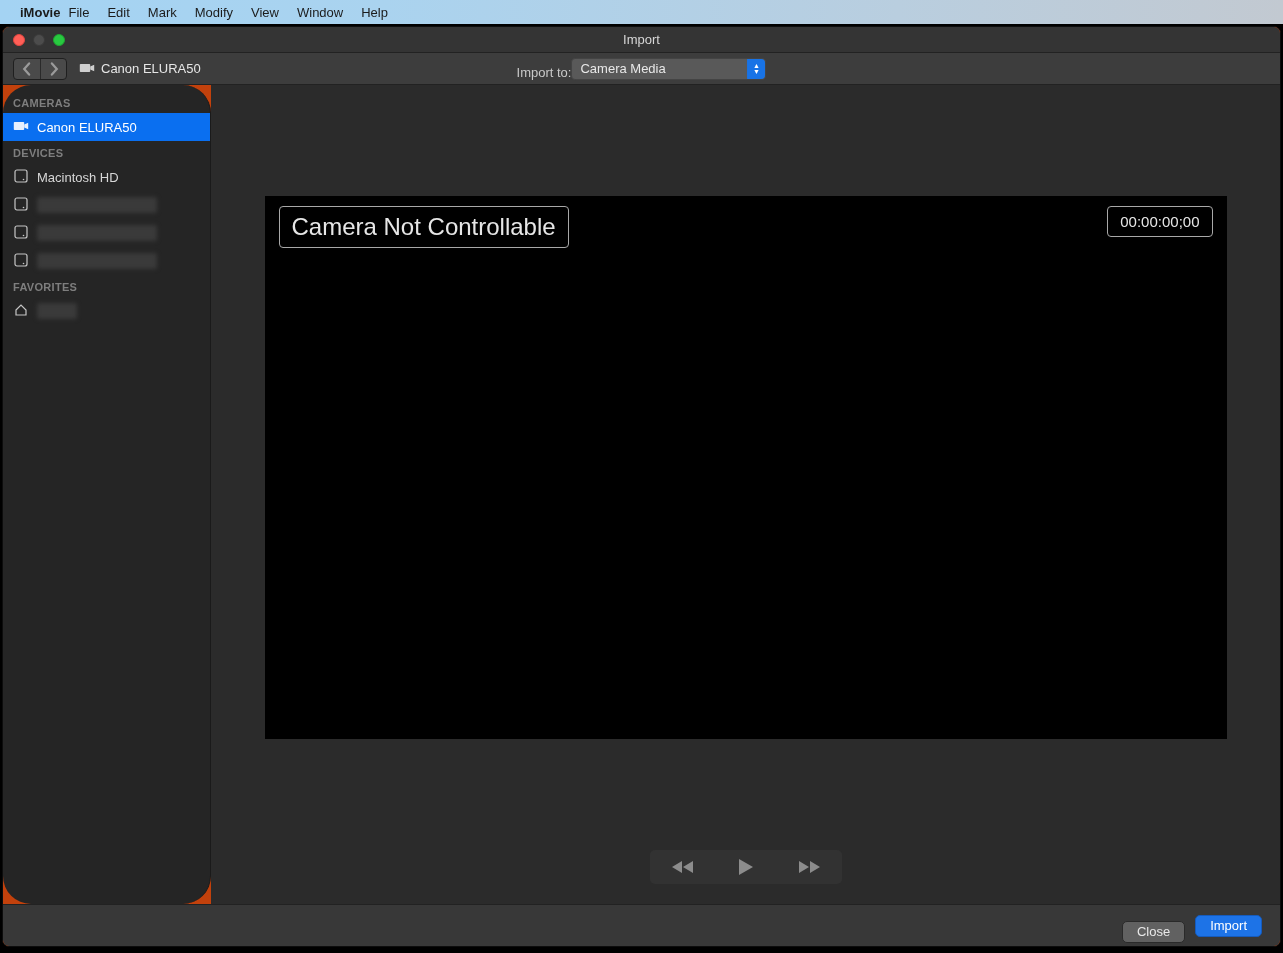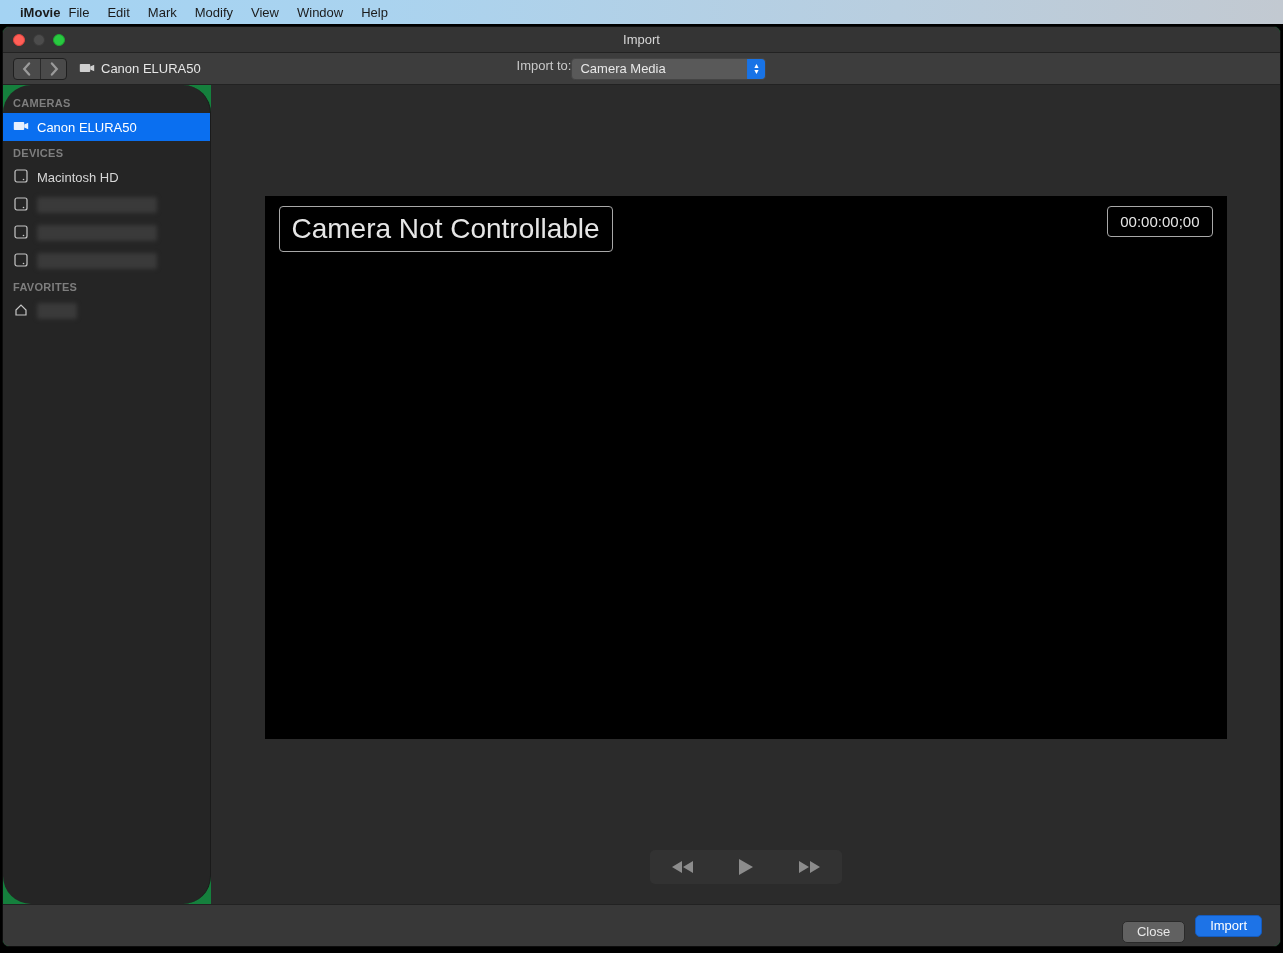--- a/index.html
+++ b/index.html
@@ -13,21 +13,21 @@
     padding: 0 10px;
     font-size: 13px; color: #1b1b1b;
   }
   .menubar .apple { margin-right: 10px; font-size: 15px; }
   .menubar .app { font-weight: 700; margin-right: 8px; }
   .menubar .mi { margin-right: 18px; cursor: default; }
 
   
   .win {
     position: absolute; left: 2px; top: 26px; right: 2px; bottom: 6px;
-    background: #15803d;
+    background: #c2410c;
     border: 1px solid #0d0d0d;
     border-radius: 7px;
     display: flex; flex-direction: column;
     overflow: hidden;
   }
   .titlebar {
     height: 26px; background: #343434;
     display: flex; align-items: center; justify-content: center;
     position: relative;
     border-bottom: 1px solid #222;
@@ -48,21 +48,21 @@
   }
   .navseg {
     display: flex; height: 22px; border: 1px solid #1f1f1f; border-radius: 4px; overflow: hidden;
     background: #4a4a4a;
   }
   .navseg .btn { width: 26px; display: flex; align-items: center; justify-content: center; color: #9a9a9a; }
   .navseg .btn + .btn { border-left: 1px solid #2a2a2a; }
   .cam-icon { margin-left: 12px; color: #cfcfcf; }
   .loc-label { margin-left: 6px; color: #e6e6e6; font-size: 13px; }
 
-  .import-to { position: absolute; left: 50%; transform: translateX(-50%); display: flex; align-items: flex-start; gap: 0; }
+  .import-to { position: absolute; left: 50%; transform: translateX(-50%); display: flex; align-items: flex-end; gap: 0; }
   .import-to .lbl { color: #c9c9c9; font-size: 13px; }
   .dropdown {
     width: 195px; height: 22px; background: #595959; border-radius: 4px;
     display: flex; align-items: center; color: #e8e8e8; font-size: 13px;
     padding-left: 8px; position: relative;
     border: 1px solid #444;
   }
   .dropdown .cap {
     position: absolute; right: 0; top: 0; height: 100%; width: 18px;
     background: #1873e6; border-radius: 0 4px 4px 0;
@@ -94,21 +94,21 @@
   }
   .sidebar .row.redacted.small .txt { width: 40px; }
 
   .main { flex: 1; background: #2b2b2b; display: flex; flex-direction: column; position: relative; }
   .preview-wrap { flex: 1; display: flex; align-items: center; justify-content: center; }
   .preview {
     width: 962px; height: 543px; background: #000; position: relative;
   }
   .overlay {
     position: absolute; top: 10px; border: 1px solid #a8a8a8;
-    color: #e6e6e6; font-size: 28px; padding: 6px 12px; border-radius: 4px;
+    color: #e6e6e6; font-size: 24px; padding: 6px 12px; border-radius: 4px;
     background: rgba(0,0,0,0.25);
   }
   .overlay.left { left: 14px; }
   .overlay.right { right: 14px; font-variant-numeric: tabular-nums; font-size: 15px; }
 
   .transport {
     width: 192px; height: 34px; background: #323232; border-radius: 5px;
     display: flex; align-items: center; justify-content: space-around;
     margin: 0 auto 20px; color: #8c8c8c;
   }

